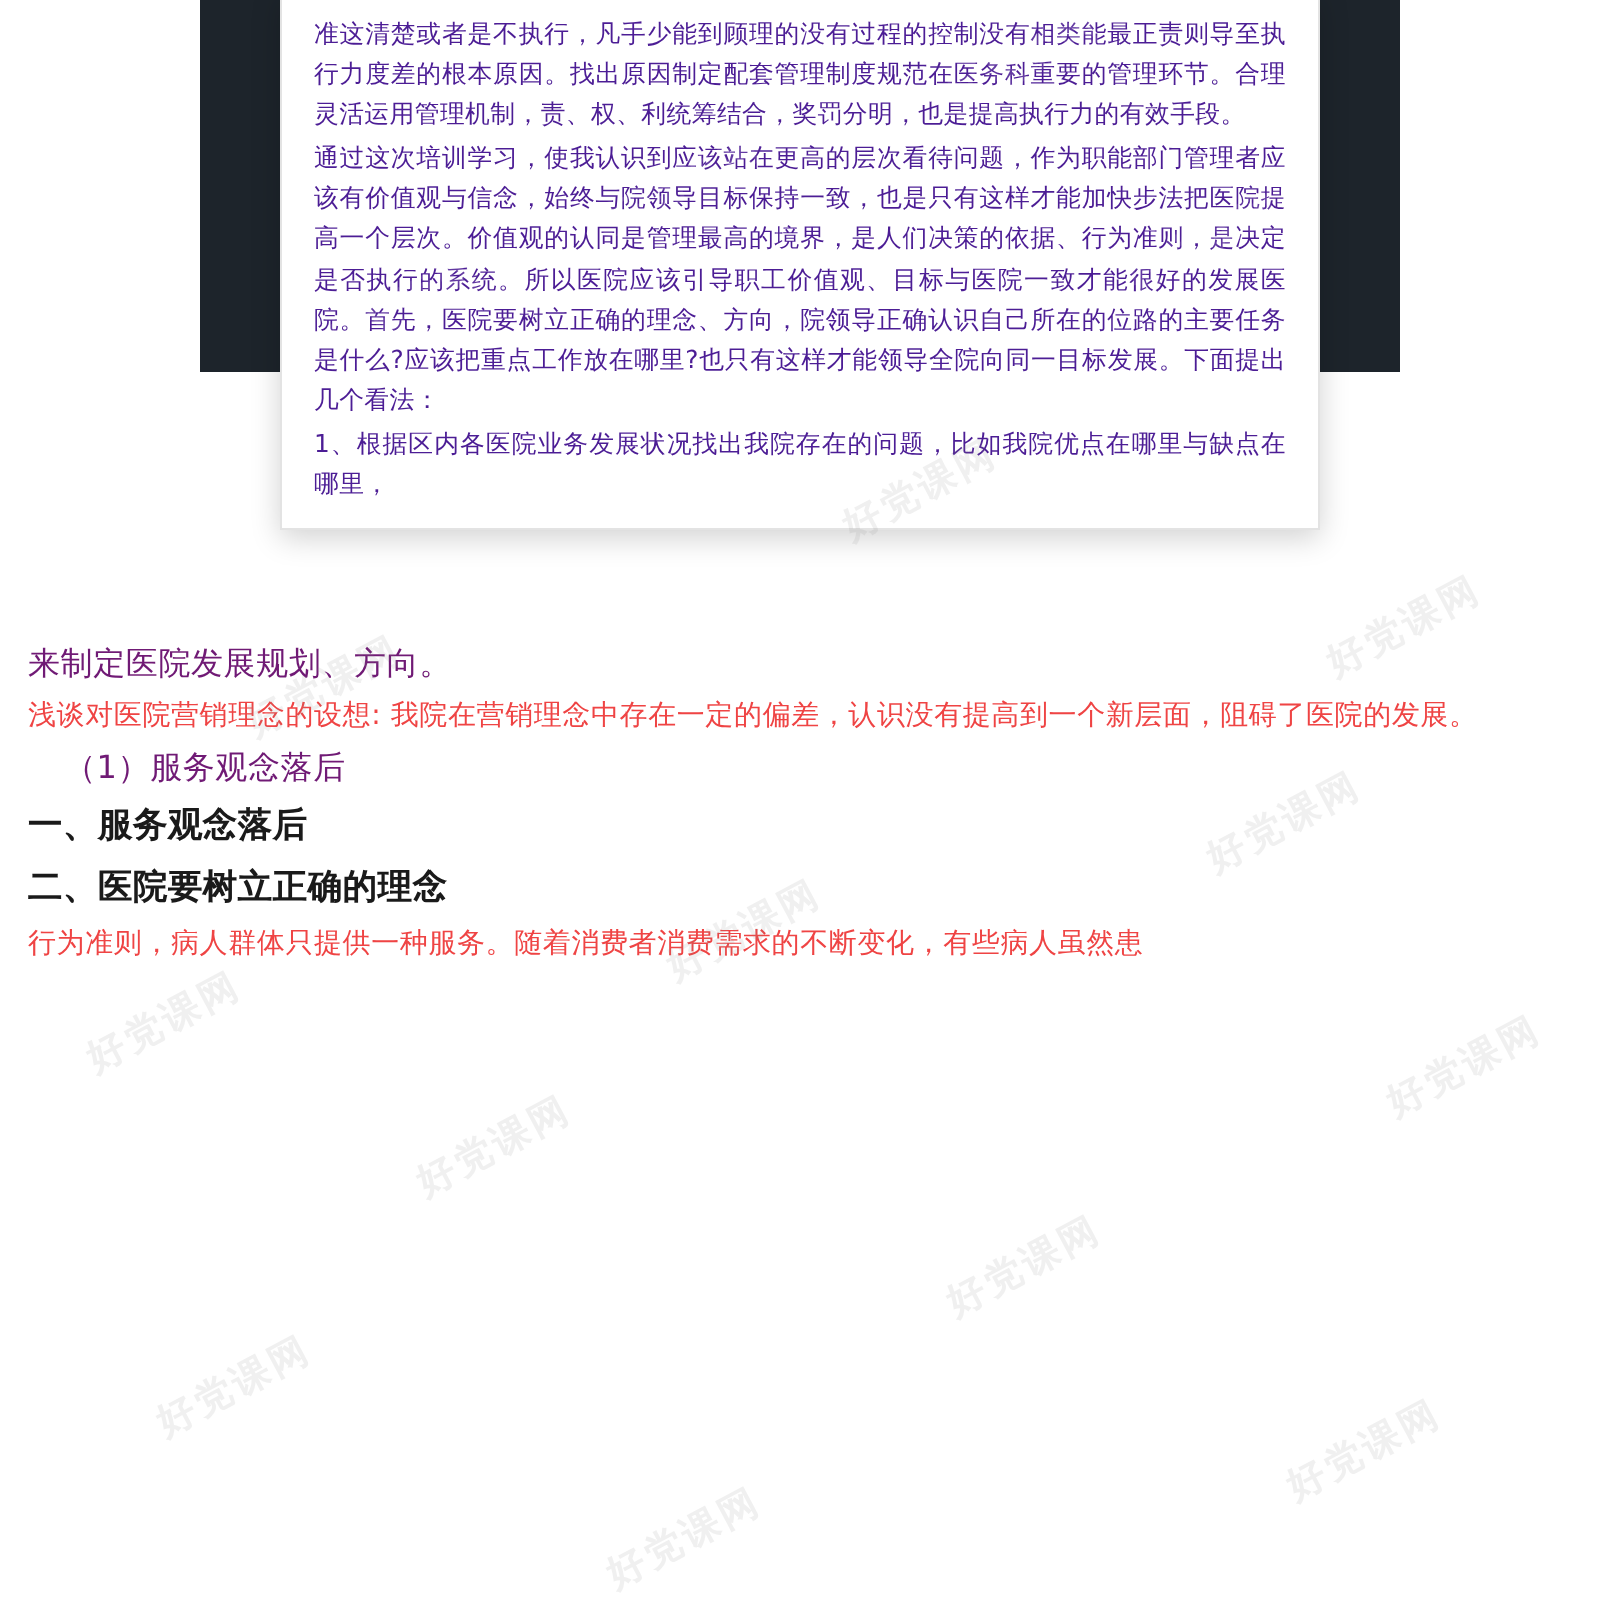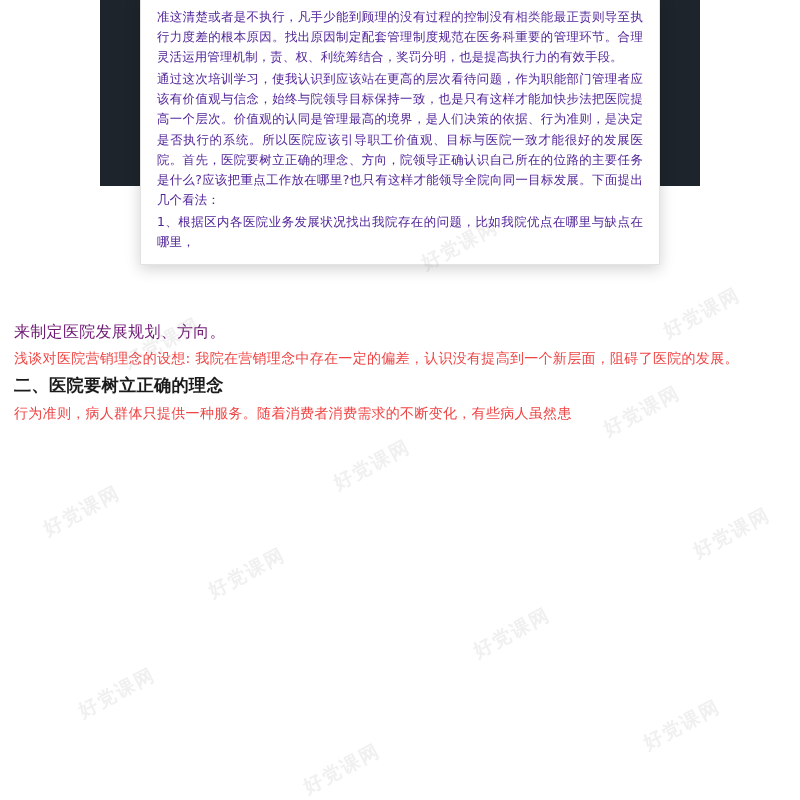--- a/index.html
+++ b/index.html
@@ -110,20 +110,22 @@
 
 <div class="doc-card">
   <p class="indent">准这清楚或者是不执行，凡手少能到顾理的没有过程的控制没有相类能最正责则导至执行力度差的根本原因。找出原因制定配套管理制度规范在医务科重要的管理环节。合理灵活运用管理机制，责、权、利统筹结合，奖罚分明，也是提高执行力的有效手段。</p>
   <p class="indent">通过这次培训学习，使我认识到应该站在更高的层次看待问题，作为职能部门管理者应该有价值观与信念，始终与院领导目标保持一致，也是只有这样才能加快步法把医院提高一个层次。价值观的认同是管理最高的境界，是人们决策的依据、行为准则，是决定是否执行的系统。所以医院应该引导职工价值观、目标与医院一致才能很好的发展医院。首先，医院要树立正确的理念、方向，院领导正确认识自己所在的位路的主要任务是什么?应该把重点工作放在哪里?也只有这样才能领导全院向同一目标发展。下面提出几个看法：</p>
   <p class="indent">1、根据区内各医院业务发展状况找出我院存在的问题，比如我院优点在哪里与缺点在哪里，</p>
 </div>
 
 <div class="body-area">
   <p class="line">来制定医院发展规划、方向。</p>
   <p class="para">浅谈对医院营销理念的设想: 我院在营销理念中存在一定的偏差，认识没有提高到一个新层面，阻碍了医院的发展。</p>
+  <p class="line listitem">（1）服务观念落后</p>
+  <p class="heading">一、服务观念落后</p>
   <p class="heading">二、医院要树立正确的理念</p>
   <p class="para">行为准则，病人群体只提供一种服务。随着消费者消费需求的不断变化，有些病人虽然患</p>
 </div>
 
 <div id="watermark-layer">
     <div class="wm ondark" style="left: 470px; top: 18px;">好党课网</div>
     <div class="wm ondark" style="left: 300px; top: 78px;">好党课网</div>
     <div class="wm ondark" style="left: 560px; top: 108px;">好党课网</div>
     <div class="wm ondark" style="left: 160px; top: 140px;">好党课网</div>
     <div class="wm light" style="left: 418px; top: 232px;">好党课网</div>

